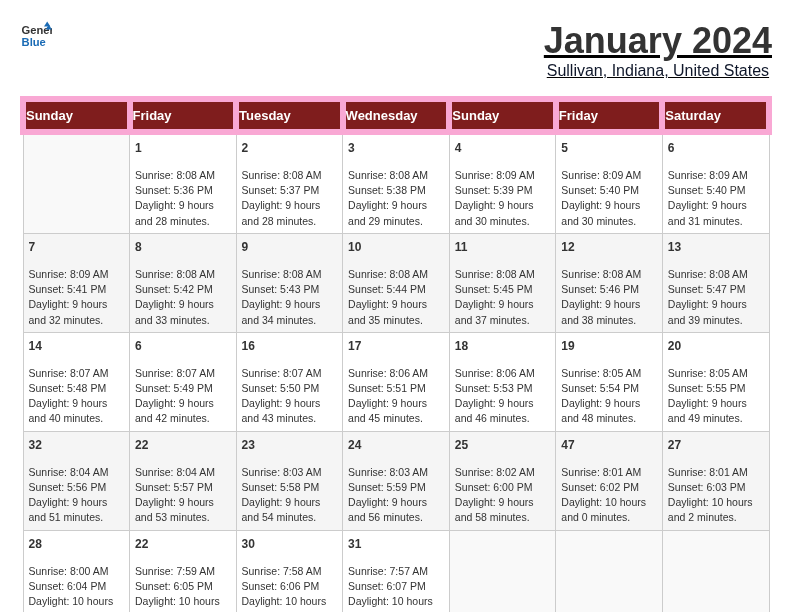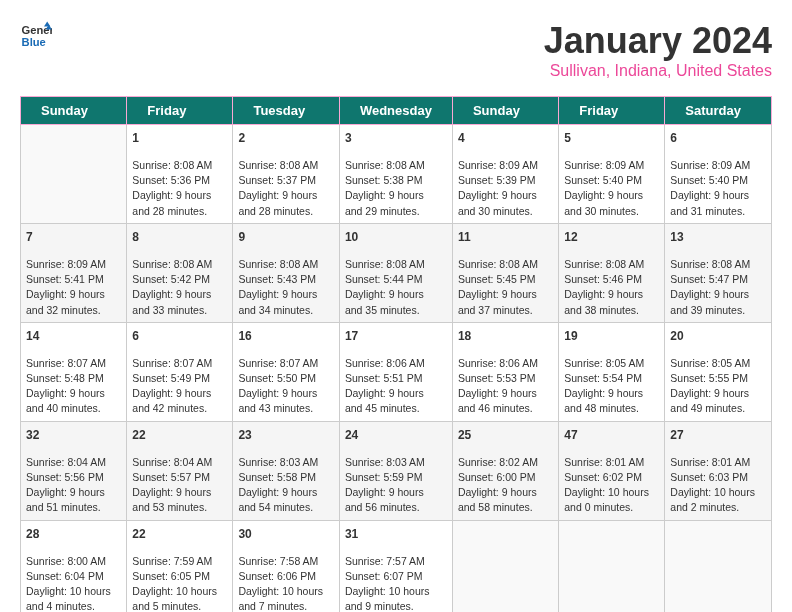--- a/index.html
+++ b/index.html
@@ -19,44 +19,45 @@
     .logo {
       display: flex;
       align-items: center;
       gap: 4px;
     }
     .logo-icon {
       width: 32px;
       height: 32px;
     }
     .title-block {
-      text-align: right;
+      text-align: center;
+      text-decoration: underline;
     }
     .calendar-title {
       font-size: 36px;
       font-weight: bold;
       color: #333;
     }
     .calendar-subtitle {
       font-size: 16px;
-      color: #ec4899;
+      color: #0f172a;
     }
     table {
       width: 100%;
       border-collapse: collapse;
       font-size: 11px;
     }
     thead tr th {
-      background-color: #0f766e;
+      background-color: #7f1d1d;
       color: #fff;
       font-weight: bold;
       font-size: 13px;
-      padding: 6px 20px;
+      padding: 6px 0;
       text-align: left;
-      border: 1px solid #f9a8d4;
+      border: 6px solid #f9a8d4;
     }
     tbody tr td {
       border: 1px solid #ccc;
       vertical-align: top;
       padding: 4px 5px;
       height: 80px;
       width: 107px;
       color: #333;
       line-height: 1.5;
     }

